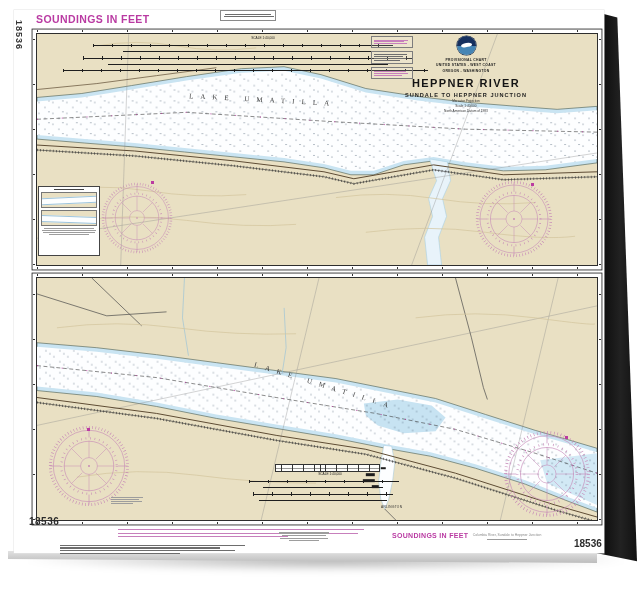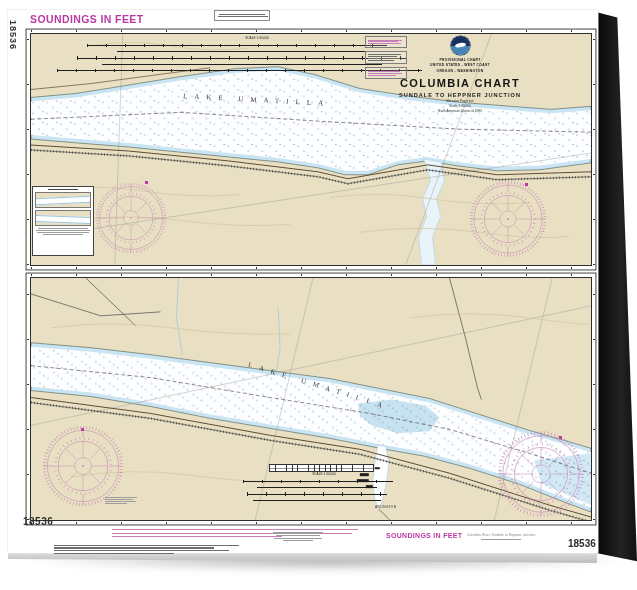--- a/index.html
+++ b/index.html
@@ -19,21 +19,21 @@
     background:linear-gradient(to right,#060606,#222 60%,#111);
     clip-path:polygon(0 0, 52% 1%, 100% 99.5%, 0 98%);
   }
   .edge-bottom{
     position:absolute; left:8px; top:551px; width:589px; height:13px;
     background:linear-gradient(#e2e2e2,#b9b9b9);
     clip-path:polygon(0 0, 100% 18%, 100% 92%, 0 62%);
   }
   
   .sheet{
-    position:absolute; left:8px; top:10px; width:590px; height:543px;
+    position:absolute; left:14px; top:10px; width:590px; height:543px;
     background:#ffffff; box-shadow:0 0 0 .5px #e3e3e3;
   }
   .mag{ color:#b93aa2; }
   .soundings-top{ position:absolute; left:22px; top:3px; font-size:10.5px; font-weight:bold; letter-spacing:.4px; }
   .top-note-box{ position:absolute; left:206px; top:0; width:56px; height:11px; border:.5px solid #8a8a8a; padding:1.5px 3px; }
   .side-num{ position:absolute; left:0px; top:10px; writing-mode:vertical-rl; font-size:9px; letter-spacing:1px; color:#333; font-weight:bold; }
   .num{ font-weight:bold; color:#2c2c2c; position:absolute; }
   .num-bl{ left:15px; top:506px; font-size:10px; letter-spacing:.5px; }
   .num-br{ left:560px; top:528px; font-size:10px; }
   .soundings-bottom{ position:absolute; left:378px; top:522px; font-size:7px; font-weight:bold; letter-spacing:.3px; }
@@ -190,21 +190,21 @@
             <div class="ln lnm" style="width:34px;height:.8px;margin:1.1px 0"></div>
             <div class="ln lnm" style="width:28px;height:.8px;margin:1.1px 0"></div>
           </div>
       </div>
 
       <div class="title-col">
         <div class="noaa-logo"></div>
         <div class="tb-line">PROVISIONAL CHART</div>
         <div class="tb-line">UNITED STATES - WEST COAST</div>
         <div class="tb-line">OREGON - WASHINGTON</div>
-        <div class="tb-title">COLUMBIA CHART</div>
+        <div class="tb-title">HEPPNER RIVER</div>
         <div class="tb-sub">SUNDALE TO HEPPNER JUNCTION</div>
         <div class="tb-proj">Mercator Projection</div>
         <div class="tb-proj">Scale 1:40,000</div>
         <div class="tb-proj">North American Datum of 1983</div>
       </div>
 
       <div class="lake-label" style="left:152px; top:62px; transform:rotate(3deg);">LAKE UMATILLA</div>
 
       <div class="rose" style="left:63px; top:147px; width:74px; height:74px;">
   <svg viewBox="0 0 100 100">

